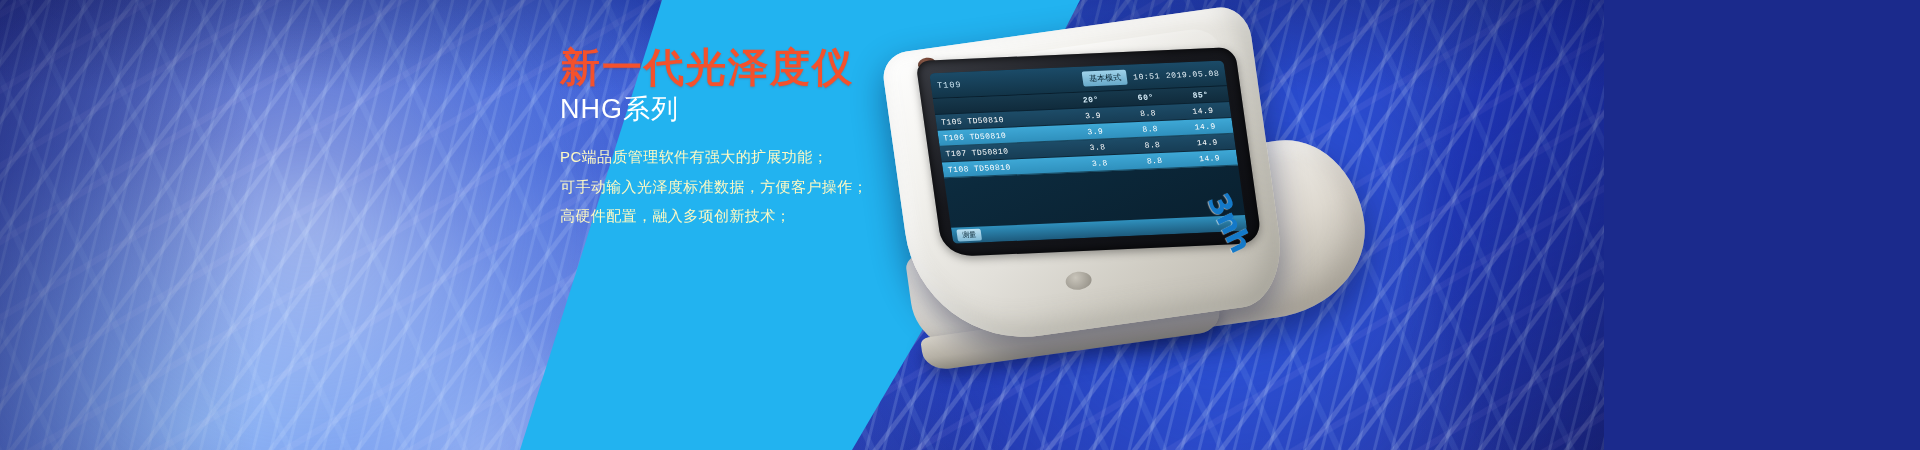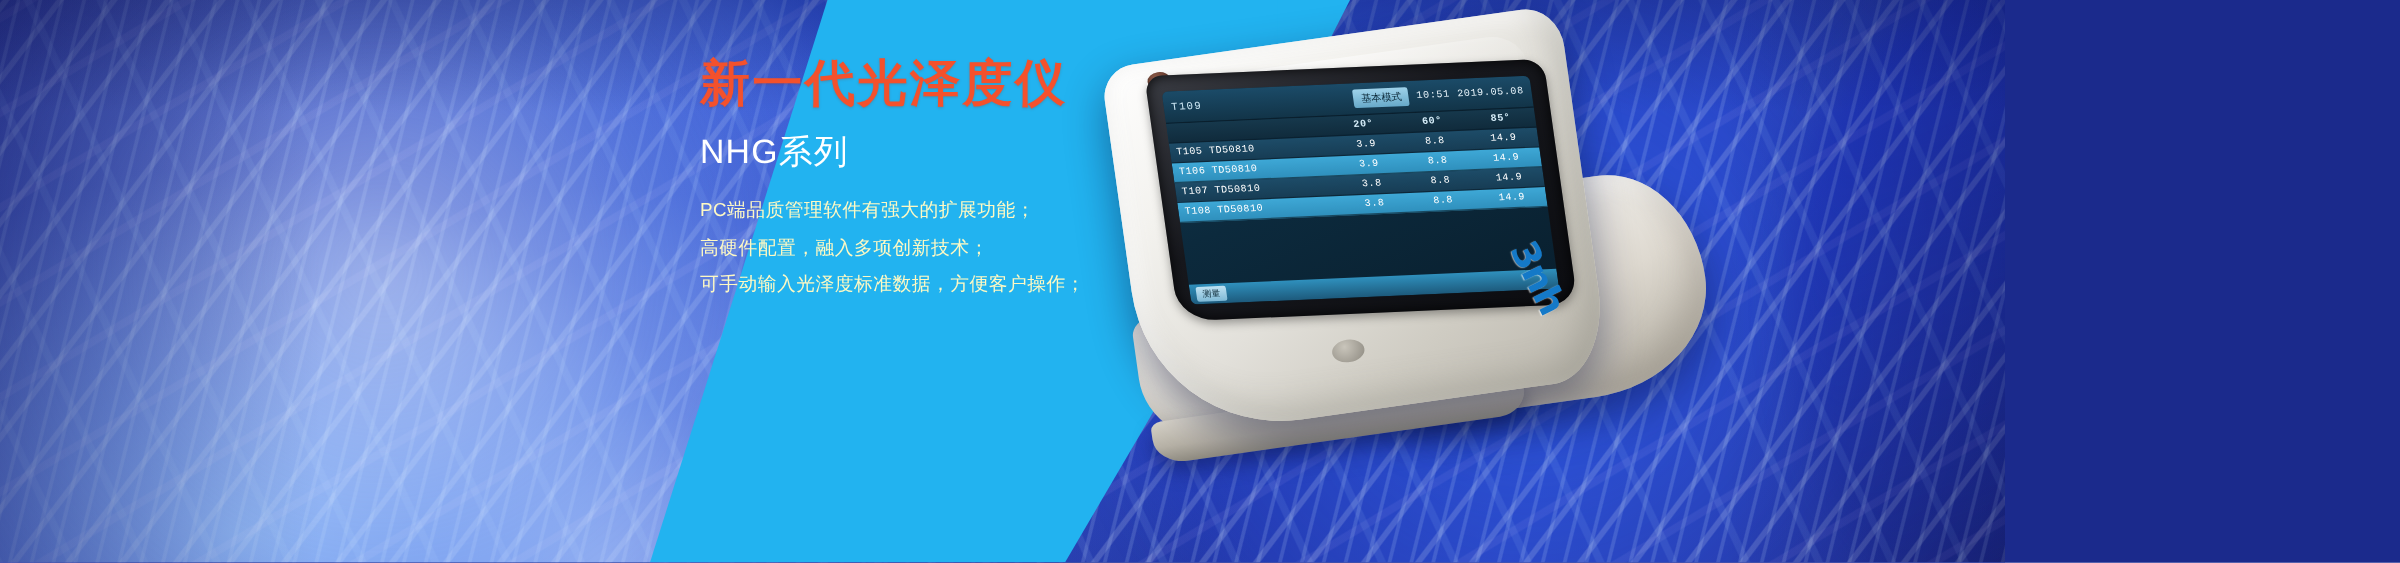--- a/index.html
+++ b/index.html
@@ -115,21 +115,21 @@
   }
   .headline {
     font-size:40px;
     font-weight:700;
     color:#f4512c;
     letter-spacing:2px;
     line-height:1.15;
     white-space:nowrap;
     text-shadow:0 1px 2px rgba(160,40,10,0.25);
   }
-  .sub-list { margin-top:12px; }
+  .sub-list { }
   .sub-line {
     font-size:27px;
     color:#ffffff;
     line-height:1.42;
     letter-spacing:1px;
     white-space:nowrap;
     font-weight:400;
   }
   .body-list { margin-top:14px; }
   .body-line {
@@ -332,22 +332,22 @@
 
   <div class="text-block">
     <div class="headline">新一代光泽度仪</div>
 
     <div class="sub-list">
       <div class="sub-line">NHG系列</div>
     </div>
 
     <div class="body-list">
       <div class="body-line">PC端品质管理软件有强大的扩展功能；</div>
+      <div class="body-line">可手动输入光泽度标准数据，方便客户操作；</div>
       <div class="body-line">高硬件配置，融入多项创新技术；</div>
-      <div class="body-line">可手动输入光泽度标准数据，方便客户操作；</div>
     </div>
   </div>
 
   <div class="device">
     <div class="device-inner">
       <div class="dev-handle"></div>
       <div class="dev-nose"></div>
       <div class="dev-foot"></div>
       <div class="dev-body">
         <div class="dev-gloss"></div>

